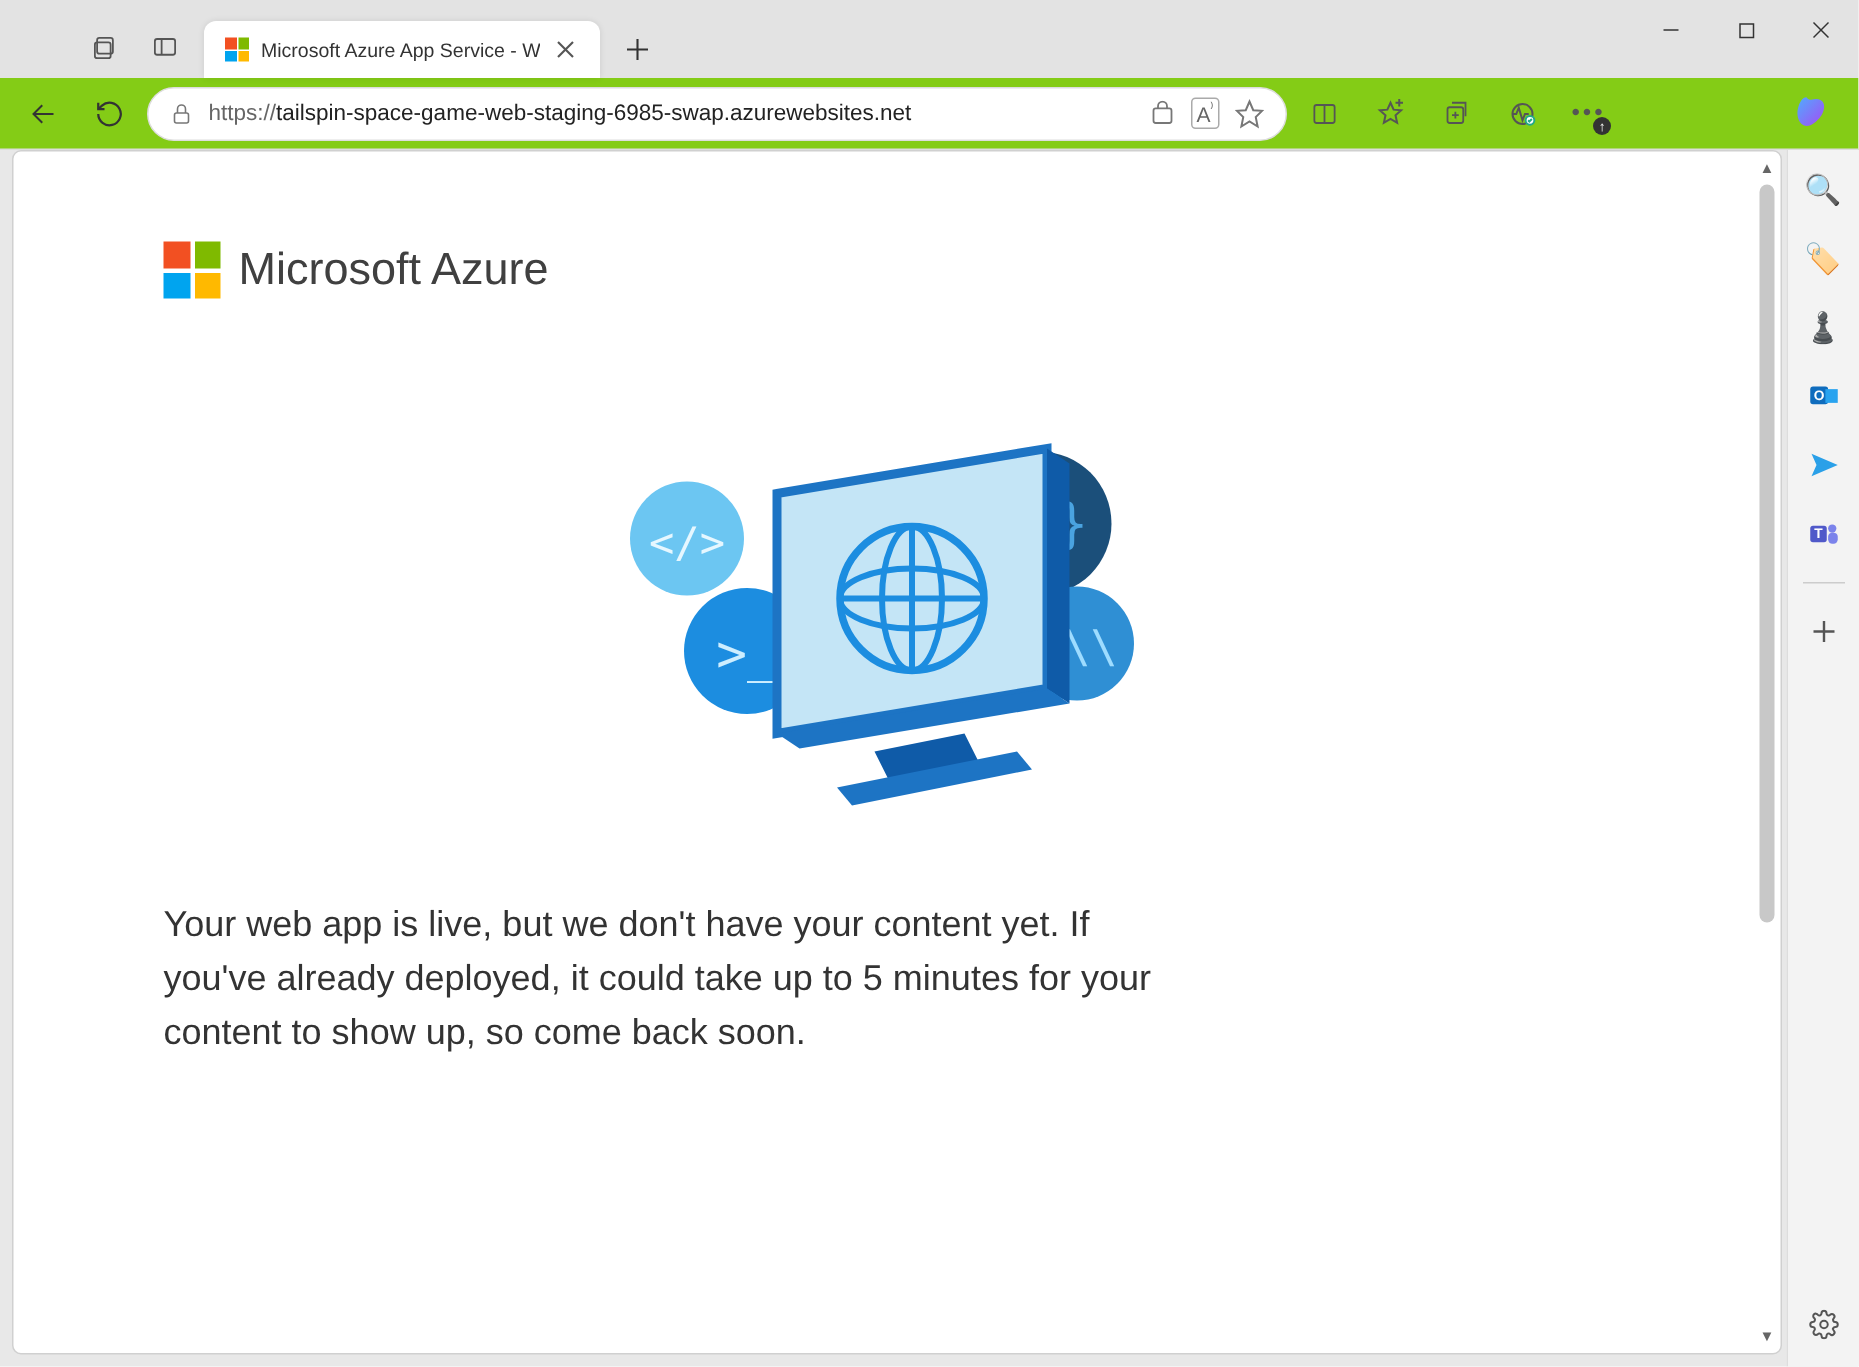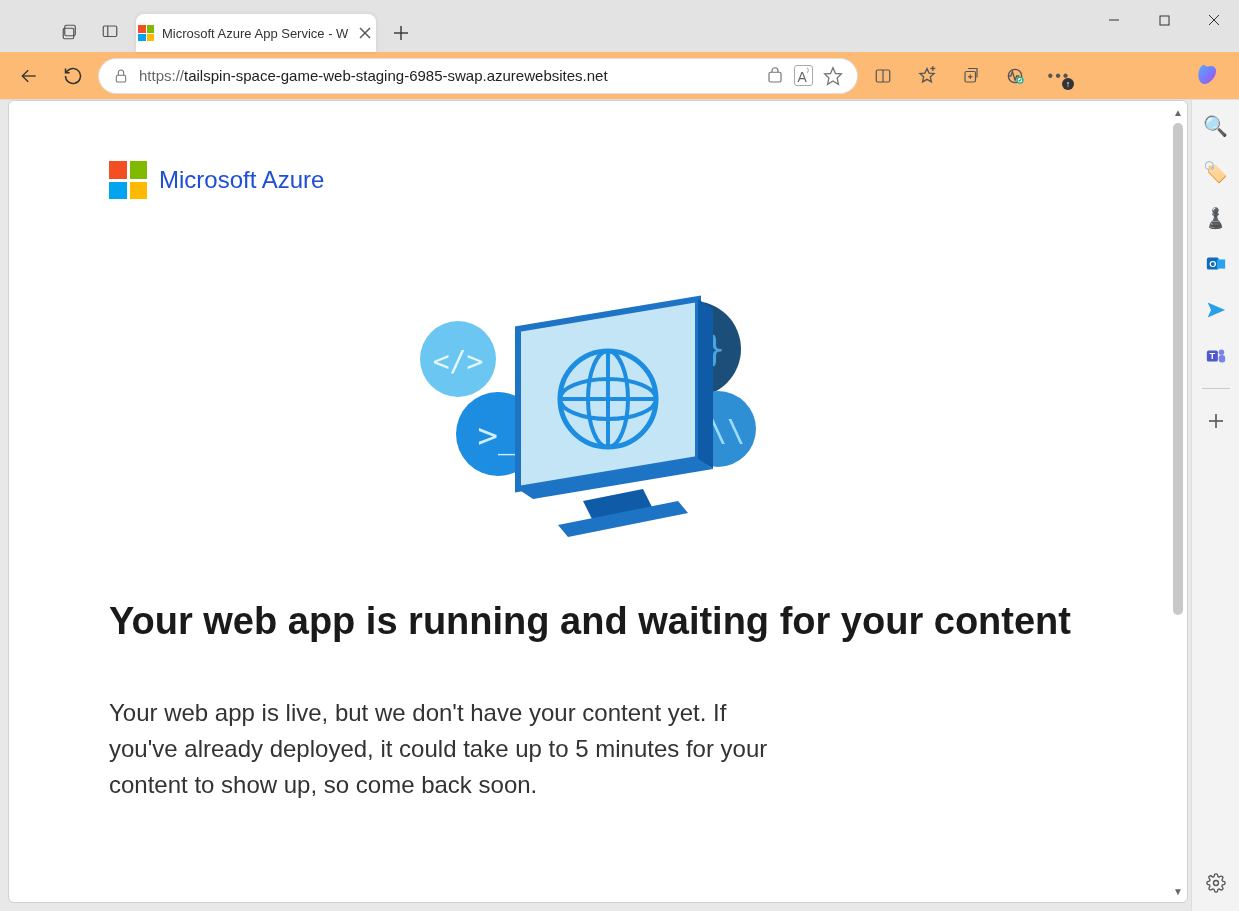--- a/index.html
+++ b/index.html
@@ -40,21 +40,21 @@
     height: 40px;
     display: flex;
     align-items: center;
     justify-content: center;
     color: #555;
     margin-top: 6px;
   }
   .tab {
     background: #fff;
     border-radius: 8px 8px 0 0;
-    padding: 0 2px;
+    padding: 0 14px;
     height: 38px;
     display: flex;
     align-items: center;
     gap: 8px;
     max-width: 300px;
     margin-left: 6px;
     box-shadow: 0 0 4px rgba(0,0,0,0.1);
   }
   .tab-title {
     font-size: 13px;
@@ -88,21 +88,21 @@
     width: 34px;
     height: 34px;
     display: flex;
     align-items: center;
     justify-content: center;
     color: #444;
     margin-left: 8px;
     margin-bottom: 2px;
   }
   .chrome-addr {
-    background: #fdba74;
+    background: #84cc16;
     height: 48px;
     display: flex;
     align-items: center;
     padding: 0 10px;
     gap: 6px;
     border-bottom: 1px solid #ddd;
   }
   .addr-btn {
     width: 38px;
     height: 36px;
@@ -191,23 +191,23 @@
     height: 38px;
     display: grid;
     grid-template: 1fr 1fr / 1fr 1fr;
     gap: 3px;
   }
   .ms-fourcolor span:nth-child(1){background:#f25022}
   .ms-fourcolor span:nth-child(2){background:#7fba00}
   .ms-fourcolor span:nth-child(3){background:#00a4ef}
   .ms-fourcolor span:nth-child(4){background:#ffb900}
   .azure-text {
-    font-size: 24px;
+    font-size: 30px;
     font-weight: 500;
-    color: #1d4ed8;
+    color: #404040;
   }
   .hero-illustration {
     display: flex;
     justify-content: center;
     margin-bottom: 50px;
   }
   .page-heading {
     font-size: 38px;
     font-weight: 600;
     color: #1a1a1a;
@@ -423,21 +423,20 @@
 
           <circle cx="200" cy="110" r="48" fill="none" stroke="#1c8de0" stroke-width="5"></circle>
           <ellipse cx="200" cy="110" rx="48" ry="20" fill="none" stroke="#1c8de0" stroke-width="4"></ellipse>
           <ellipse cx="200" cy="110" rx="20" ry="48" fill="none" stroke="#1c8de0" stroke-width="4"></ellipse>
           <line x1="152" y1="110" x2="248" y2="110" stroke="#1c8de0" stroke-width="4"></line>
           <line x1="200" y1="62" x2="200" y2="158" stroke="#1c8de0" stroke-width="4"></line>
         </g>
       </svg>
     </div>
 
-    <h1 class="page-heading">Your web app is running and waiting for your content</h1>
     <p class="page-body">Your web app is live, but we don't have your content yet. If you've already deployed, it could take up to 5 minutes for your content to show up, so come back soon.</p>
   </div>
 
   <div class="scrollbar-track">
     <div class="scroll-arrow">▲</div>
     <div class="scroll-thumb"></div>
     <div class="scroll-arrow" style="position:absolute;bottom:0">▼</div>
   </div>
 </div>
 

